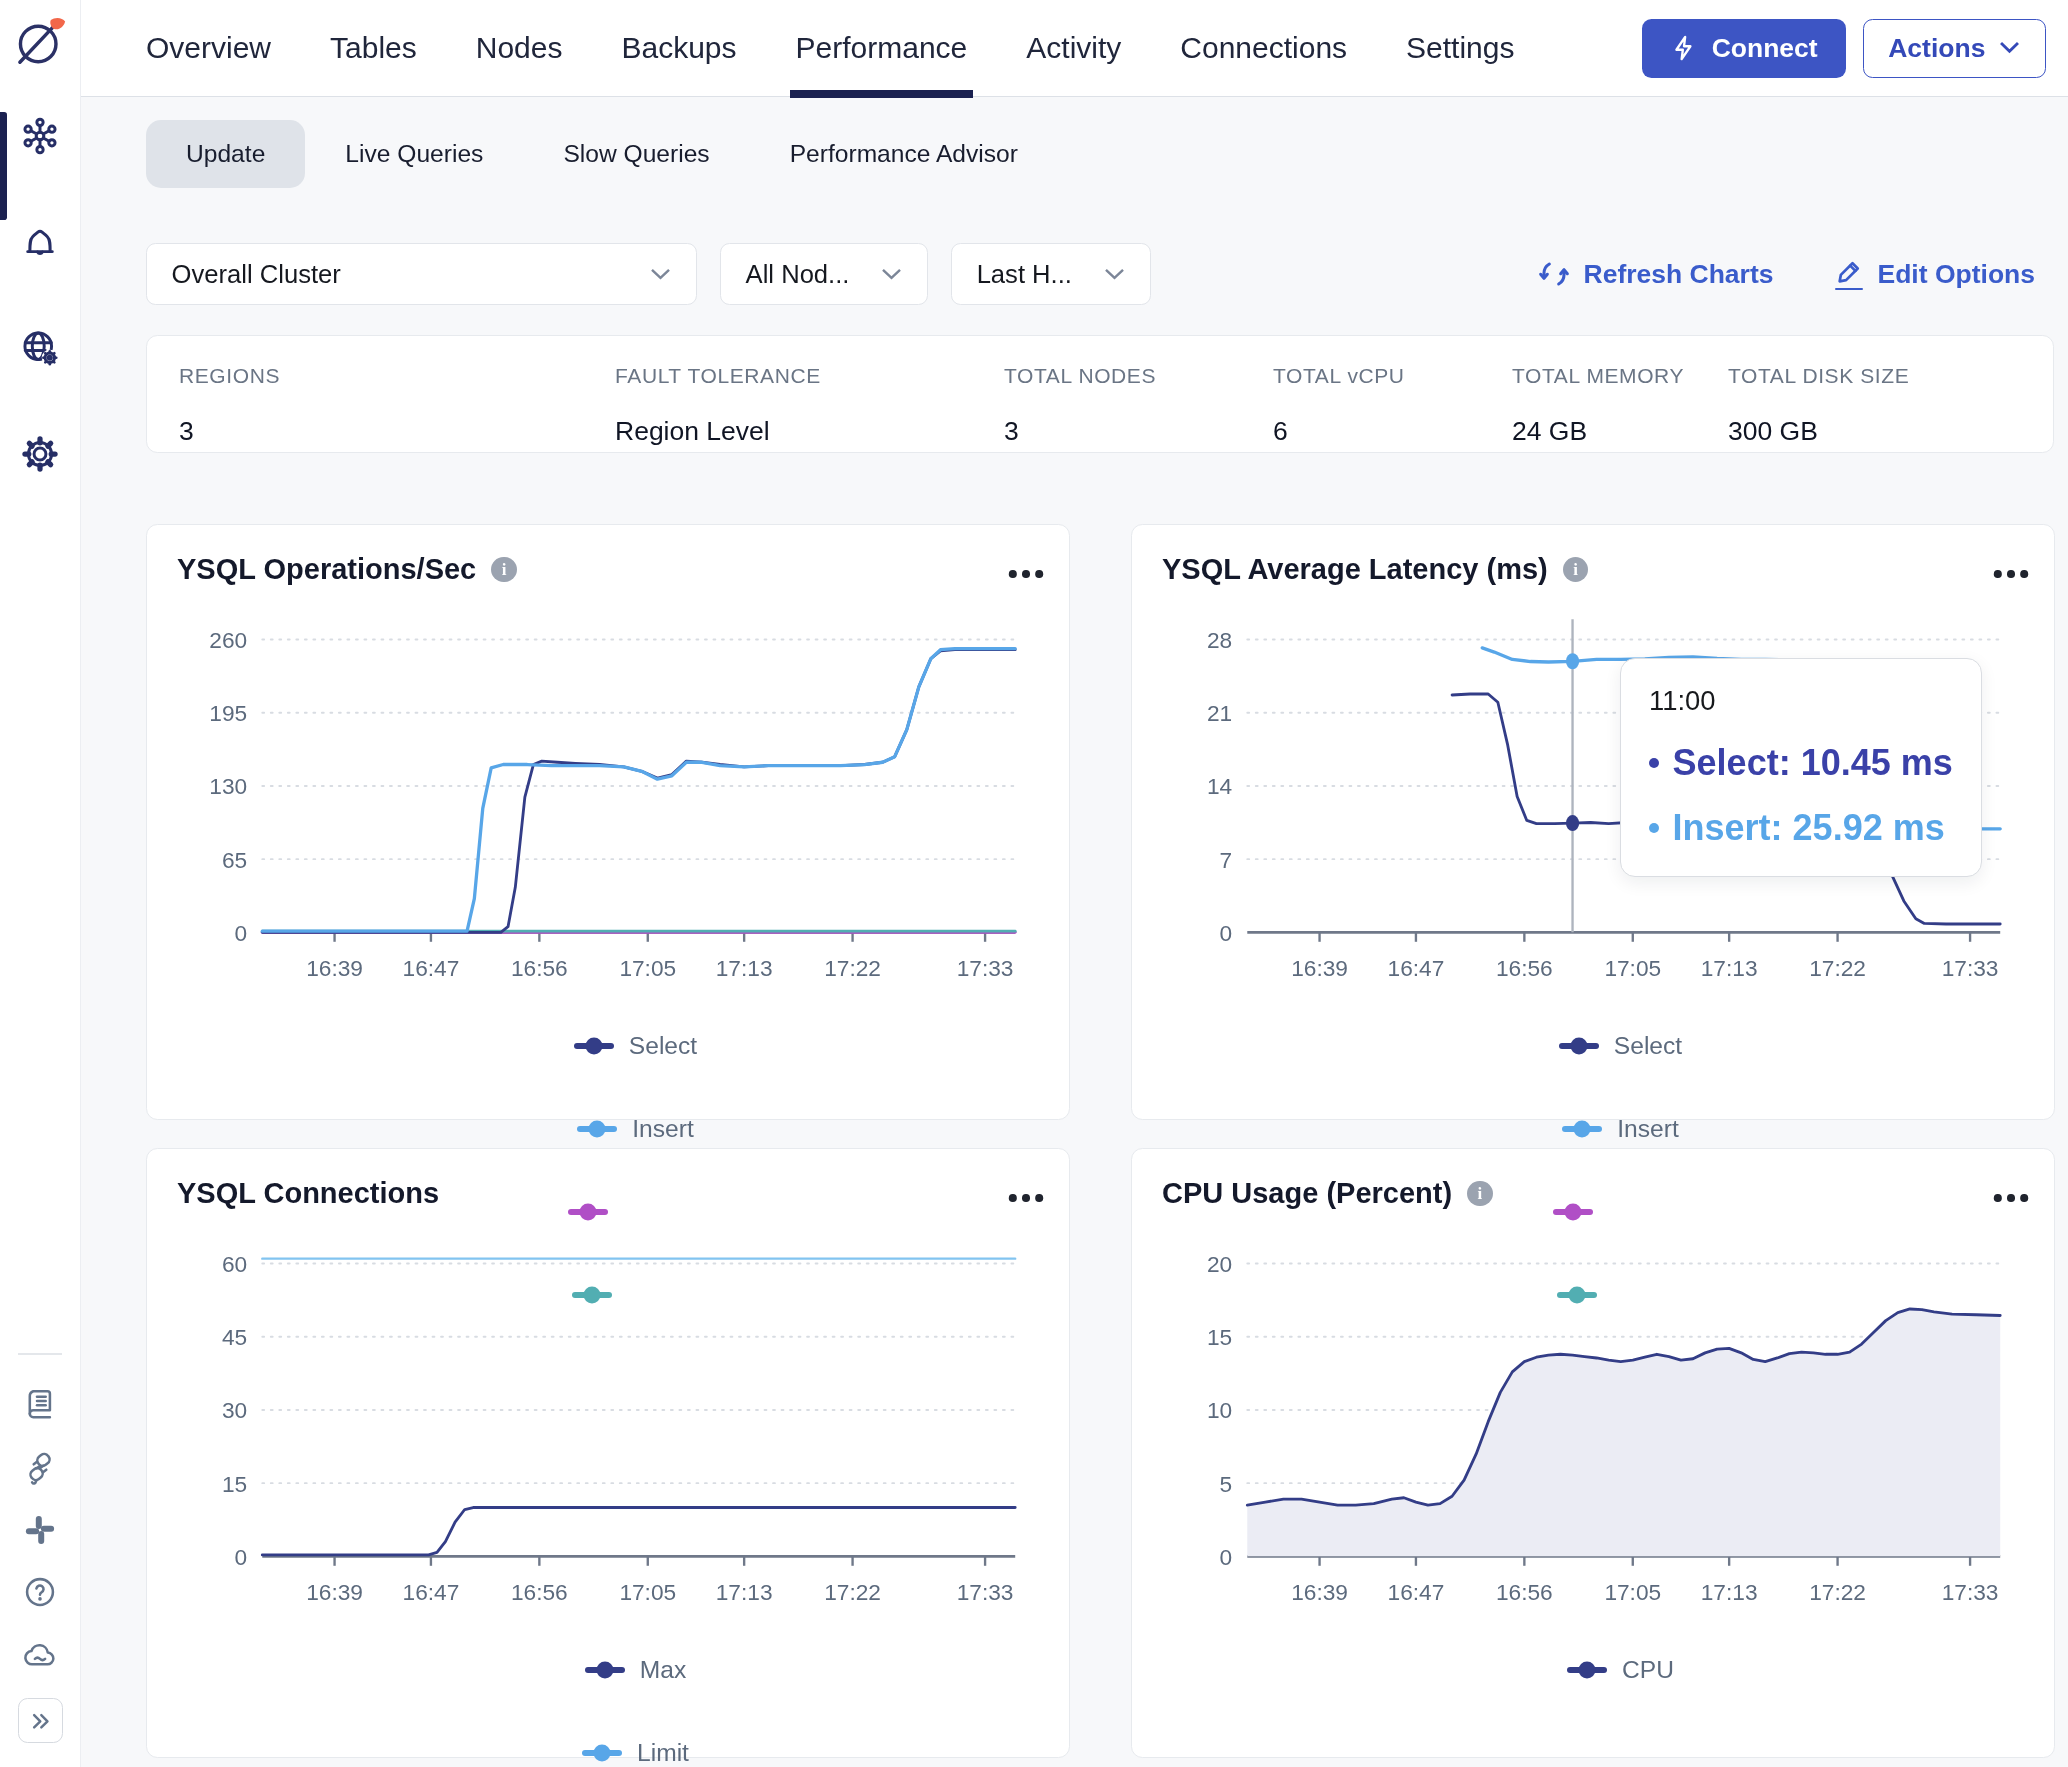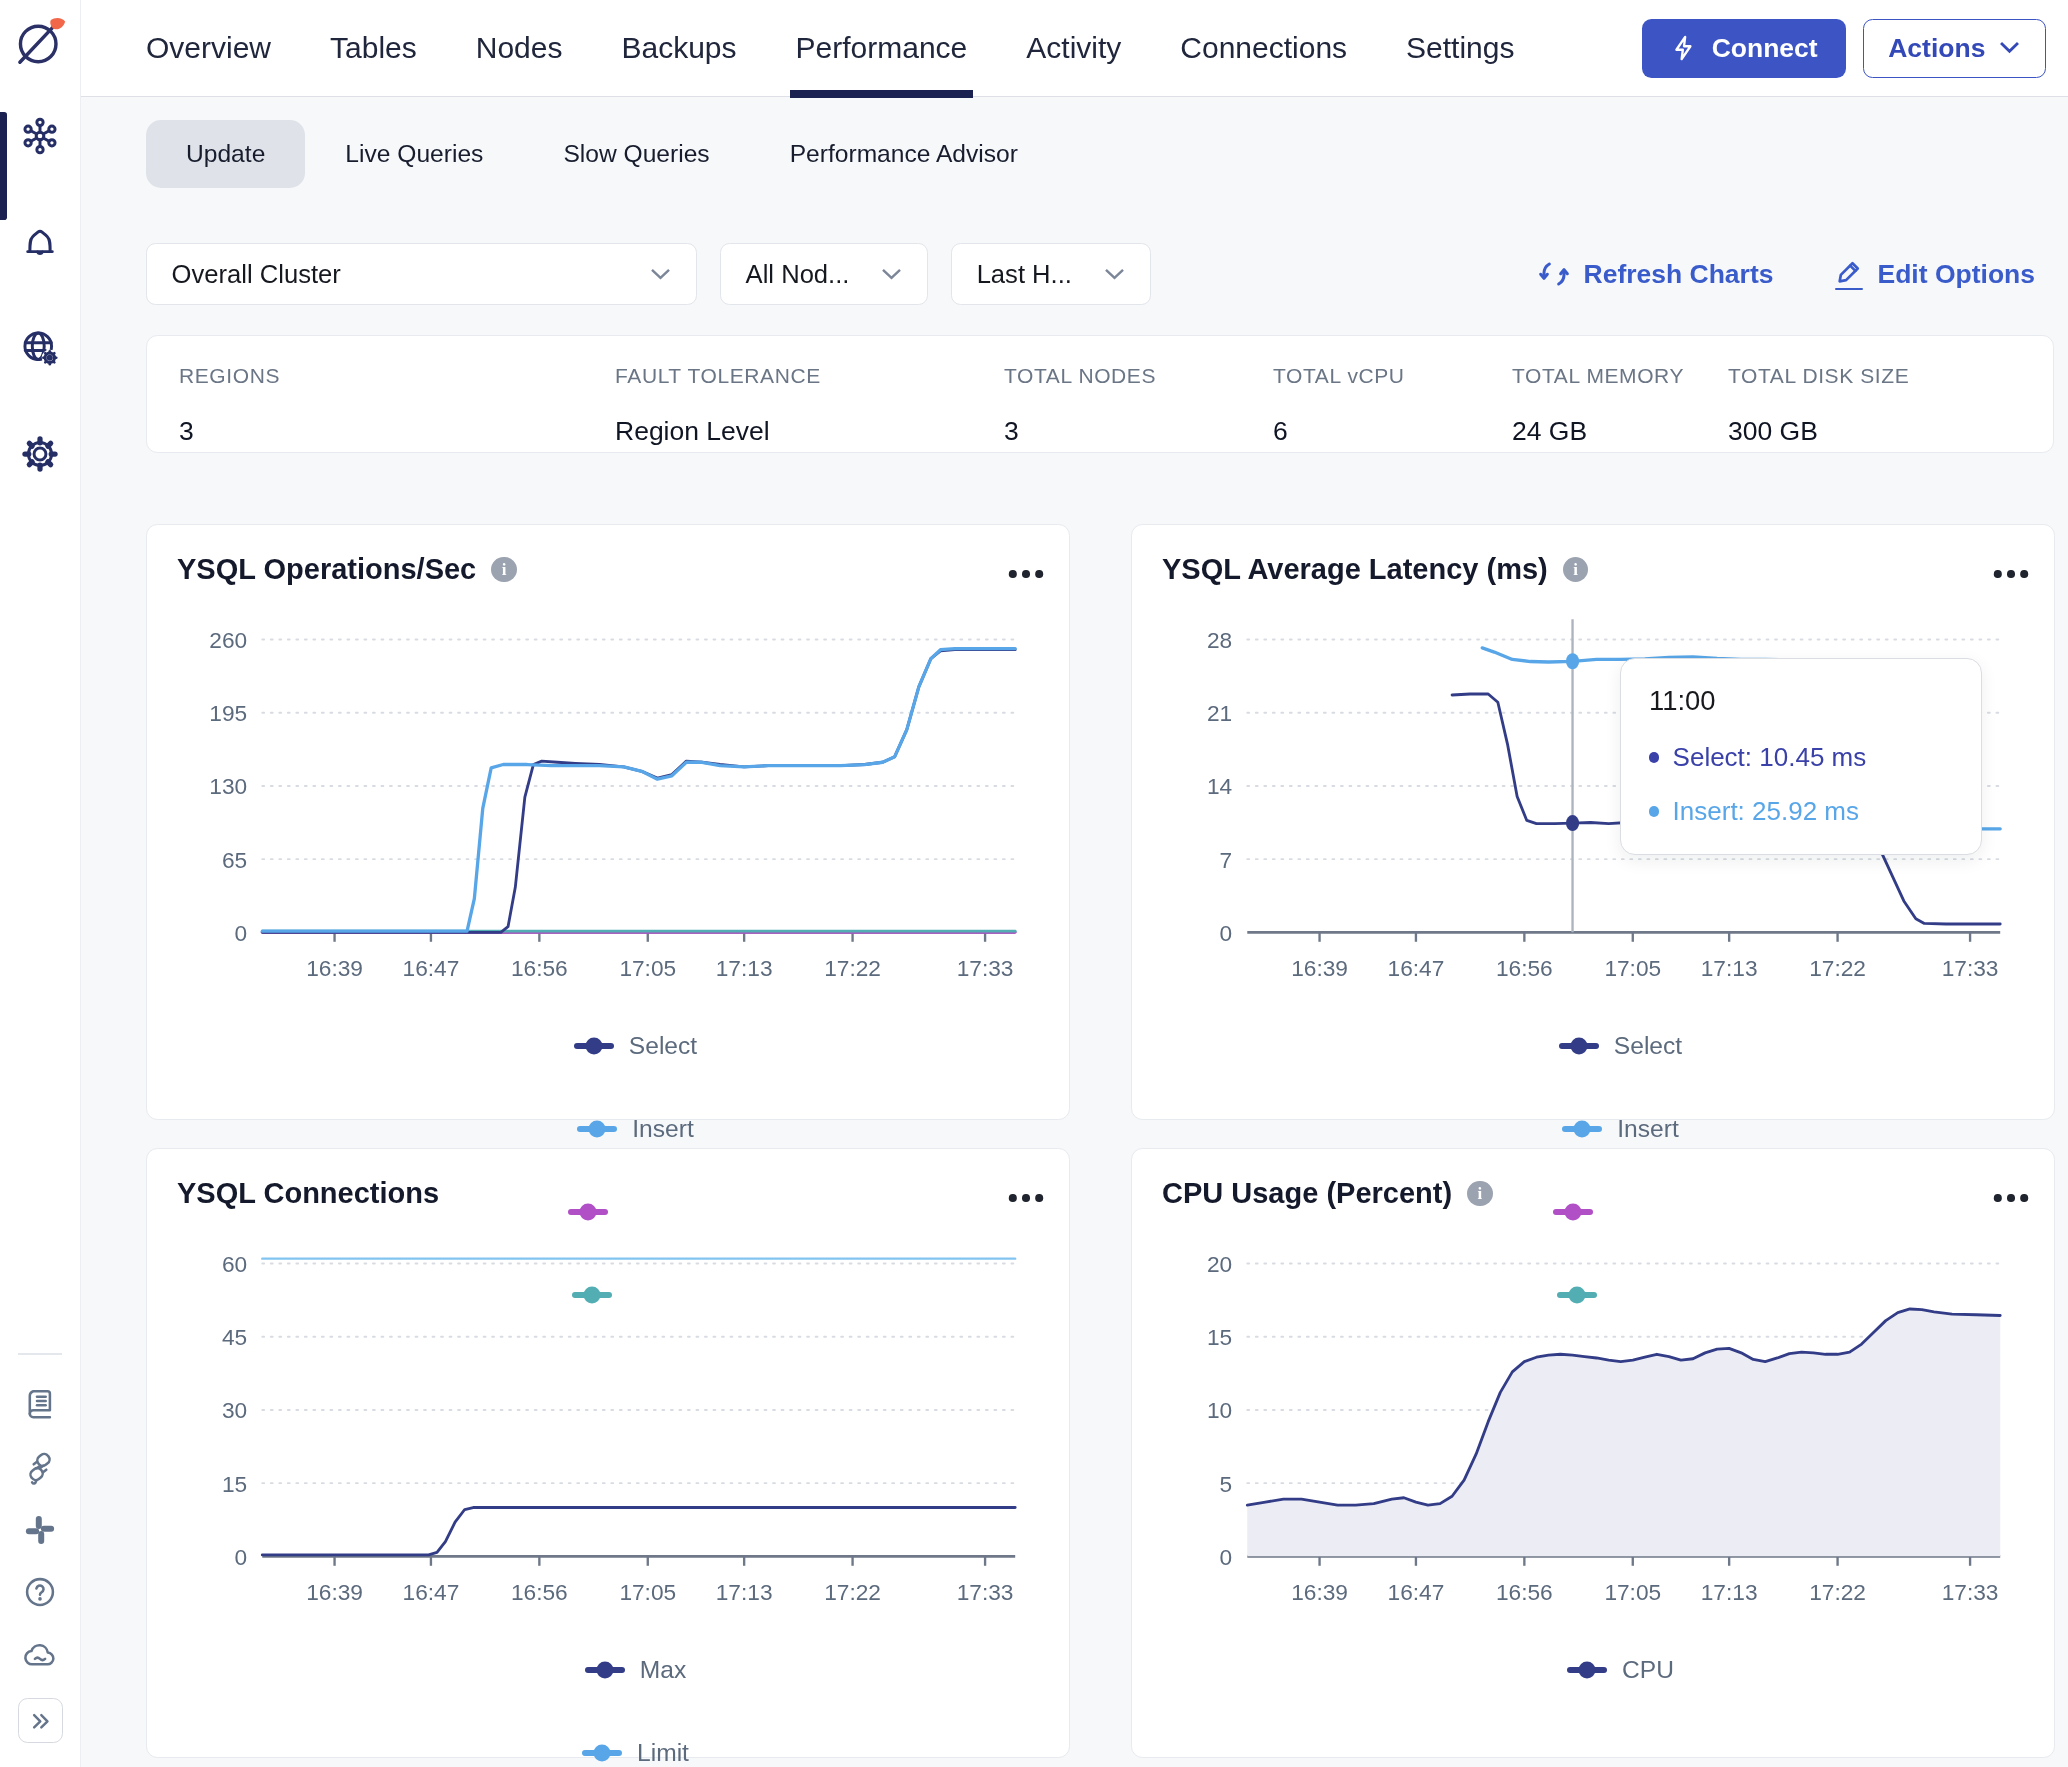--- a/index.html
+++ b/index.html
@@ -80,21 +80,21 @@
   .chart-area{position:relative;margin-top:11.4px;}
   .legend{display:flex;gap:55px;align-items:center;padding-left:55px;margin-top:21px;flex-direction:column;}
   .lg-item{display:flex;align-items:center;gap:15px;font-size:24.6px;color:#5C6A7D;}
   .lg-mark{width:40px;height:6.6px;border-radius:3.8px;position:relative;flex:none;}
   .lg-mark::after{content:"";position:absolute;left:50%;top:50%;transform:translate(-50%,-50%);
     width:17px;height:17px;border-radius:50%;background:inherit;}
 
   .tooltip{position:absolute;width:362px;background:#fff;border:1.9px solid #DADDE2;border-radius:15px;
     padding:26.5px 28px;box-shadow:0 5.7px 17px rgba(20,25,45,.07);}
   .tooltip-time{font-size:27.4px;color:#17191C;margin-bottom:24.6px;}
-  .tooltip-row{display:flex;align-items:center;gap:13.2px;font-size:26px;margin-bottom:23px;}
+  .tooltip-row{display:flex;align-items:center;gap:13.2px;font-size:36px;margin-bottom:23px;font-weight:bold;}
   .tooltip-row:last-child{margin-bottom:0;}
   .tooltip-dot{width:10.4px;height:10.4px;border-radius:50%;flex:none;}
 </style>
 </head>
 <body>
 
 <div class="app">
 
   <aside class="sidebar">
     <span class="active-bar"></span>

